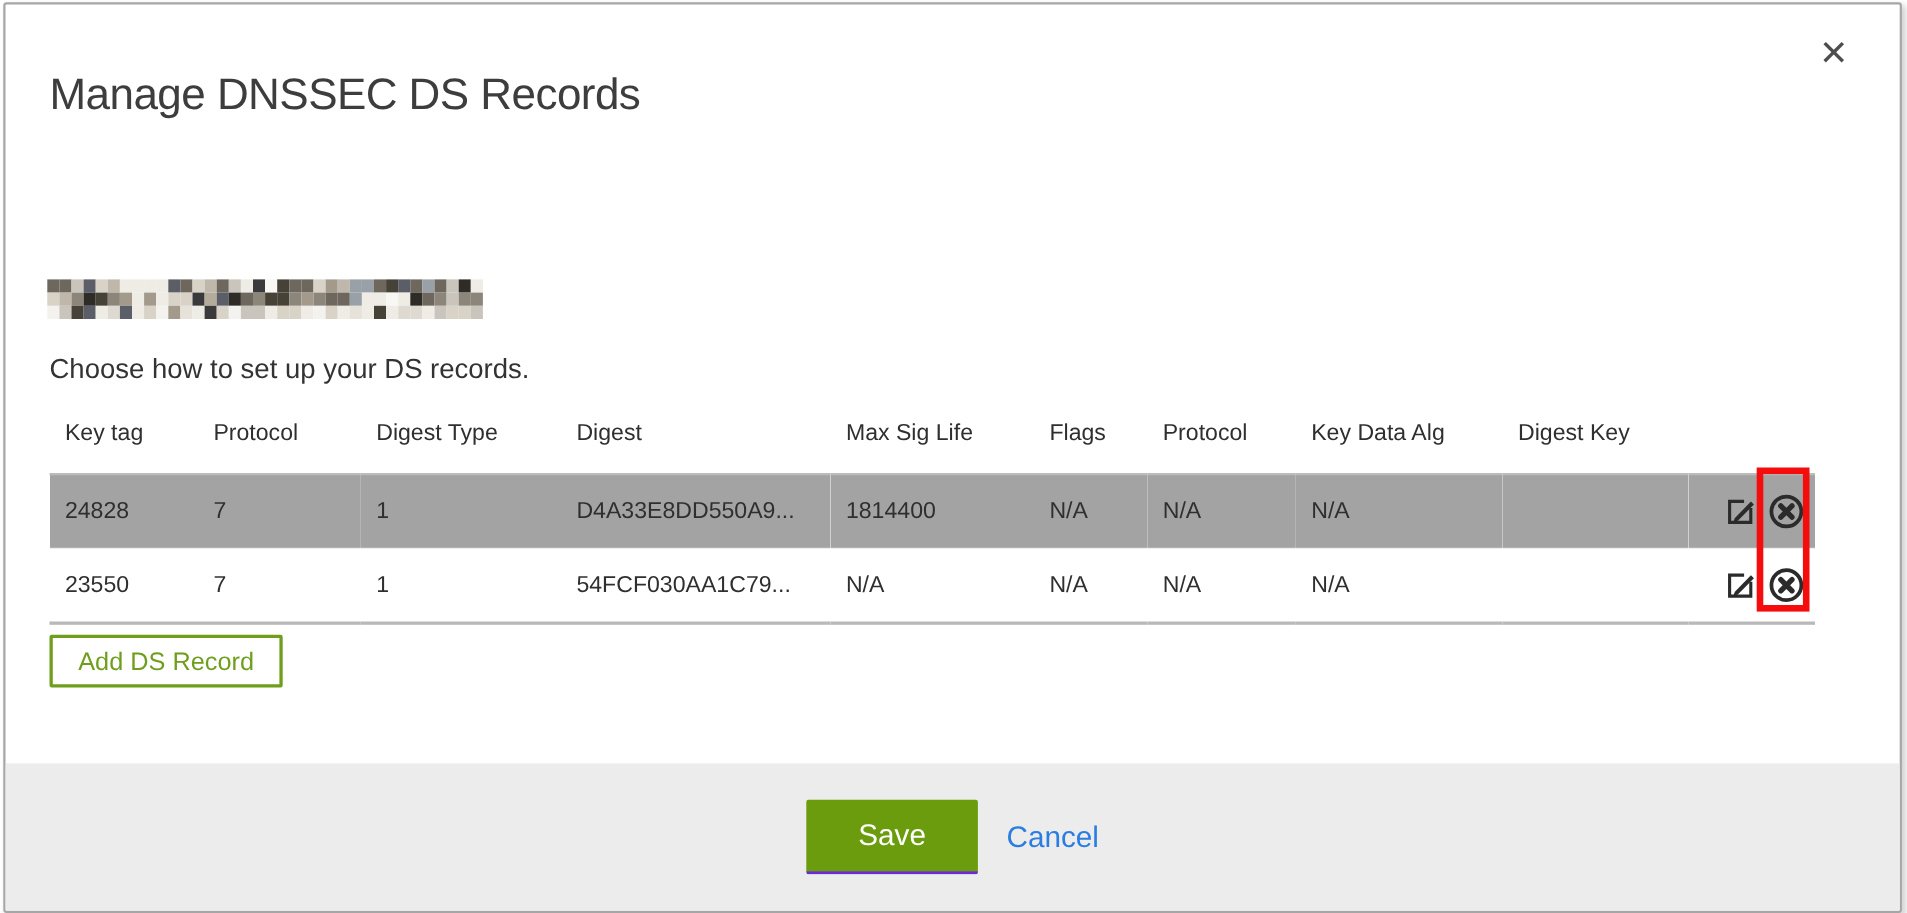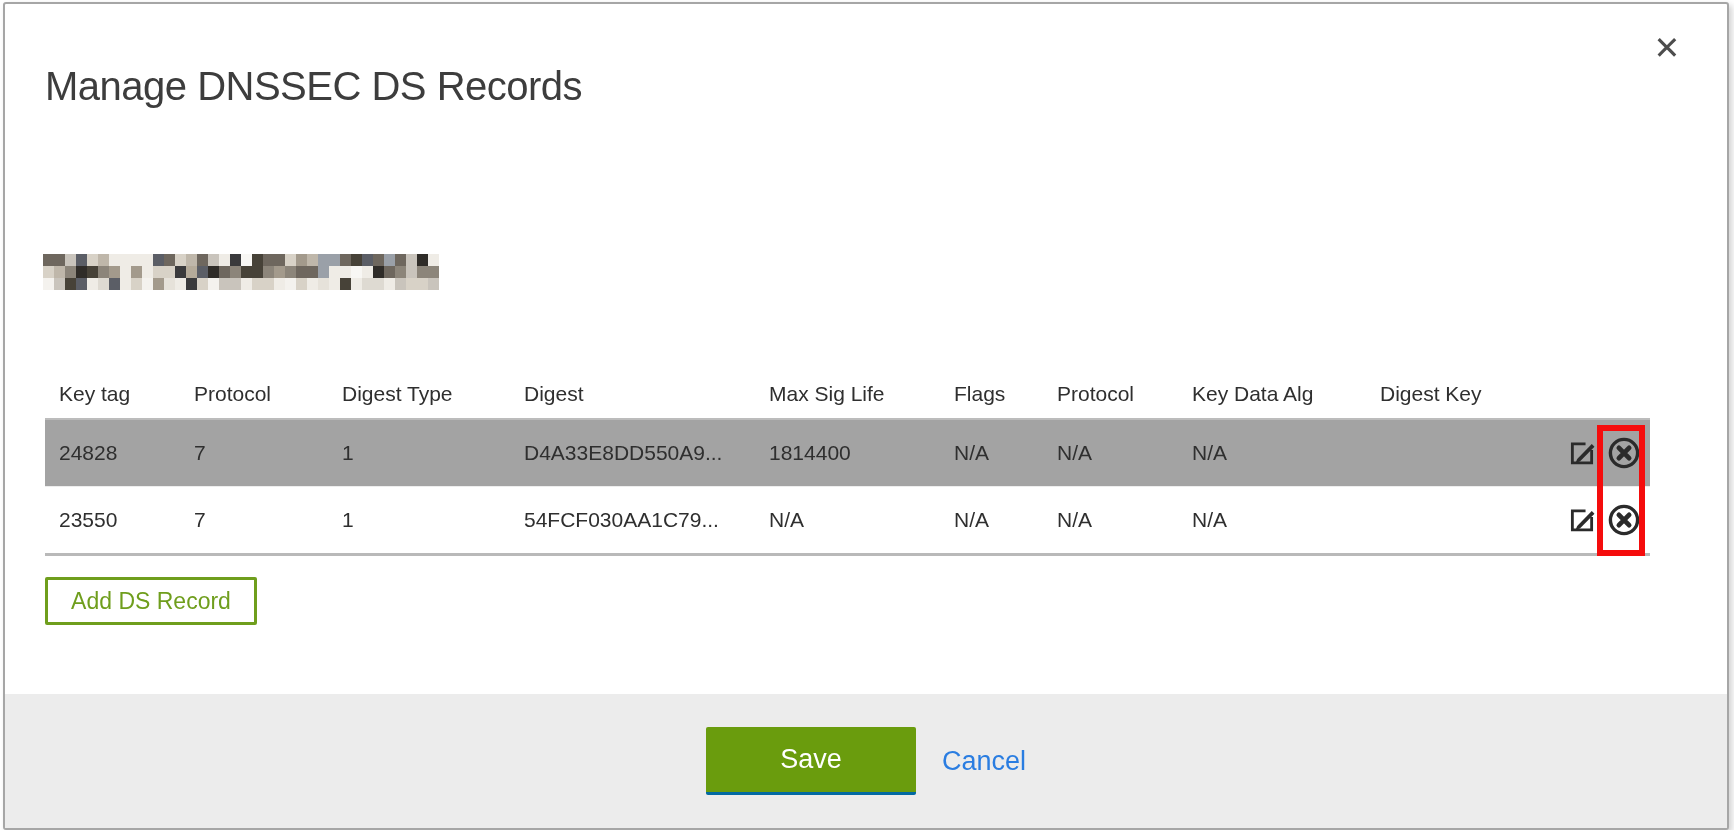--- a/index.html
+++ b/index.html
@@ -34,21 +34,21 @@
   .subtitle{
     position:absolute;left:40px;top:318px;
     font-size:25px;color:#333;
   }
   .ds-table{
     position:absolute;left:40px;top:366px;width:1605px;
     border-collapse:collapse;table-layout:fixed;
   }
   .ds-table th{
     text-align:left;font-weight:400;font-size:21px;color:#2f2f2f;
-    height:48px;padding:0 0 0 14px;vertical-align:middle;
+    height:48px;padding:0 0 12px 14px;vertical-align:middle;
     border-bottom:2px solid #bcbcbc;white-space:nowrap;overflow:hidden;
   }
   .ds-table td{
     font-size:21px;color:#2f2f2f;height:66px;padding:0 0 0 14px;
     vertical-align:middle;white-space:nowrap;overflow:hidden;
   }
   .ds-table tr.row-odd td{background:#a3a3a3;border-bottom:1px solid #ededed;}
   .ds-table tr.row-even td{background:#ffffff;border-bottom:3px solid #b9b9b9;}
   .actions-cell{padding-right:8px !important;}
   .actions-wrap{display:flex;justify-content:flex-end;align-items:center;gap:6px;}
@@ -67,22 +67,22 @@
     background:#fff;border:3px solid #6f9e1d;border-radius:2px;
     color:#6f9e1d;font-size:23px;font-family:inherit;
     display:flex;align-items:center;justify-content:center;cursor:pointer;
   }
   .footer{
     position:absolute;left:0;right:0;bottom:0;height:134px;
     background:#ececec;
     display:flex;align-items:center;justify-content:center;gap:26px;
   }
   .save-btn{
-    width:210px;height:68px;background:#6a9c0d;border:none;
-    border-bottom:3px solid #0369a1;border-radius:2px;
+    width:156px;height:68px;background:#6a9c0d;border:none;
+    border-bottom:3px solid #6d28d9;border-radius:2px;
     color:#fff;font-size:27px;font-family:inherit;cursor:pointer;
   }
   .cancel-link{
     font-size:27px;color:#2a7de1;cursor:pointer;text-decoration:none;
   }
 </style>
 </head>
 <body>
 
 <div class="modal">
@@ -195,20 +195,21 @@
       <span style="width: 11px; height: 12px; background: rgb(239, 236, 230);"></span>
       <span style="width: 11px; height: 12px; background: rgb(222, 218, 210);"></span>
       <span style="width: 11px; height: 12px; background: rgb(222, 218, 210);"></span>
       <span style="width: 11px; height: 12px; background: rgb(239, 236, 230);"></span>
       <span style="width: 11px; height: 12px; background: rgb(201, 196, 188);"></span>
       <span style="width: 11px; height: 12px; background: rgb(216, 210, 199);"></span>
       <span style="width: 11px; height: 12px; background: rgb(216, 210, 199);"></span>
       <span style="width: 11px; height: 12px; background: rgb(201, 196, 188);"></span>
     </div>
 
+  <div class="subtitle">Choose how to set up your DS records.</div>
 
   <table class="ds-table">
     <colgroup>
       <col style="width:135px">
         <col style="width:148px">
         <col style="width:182px">
       <col style="width:245px">
         <col style="width:185px">
         <col style="width:103px">
       <col style="width:135px">

